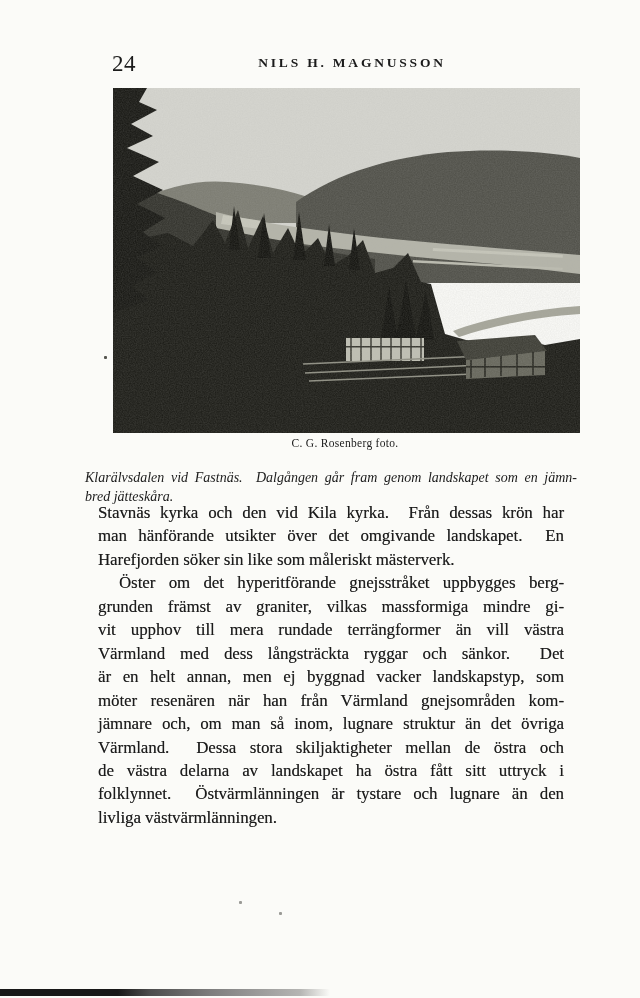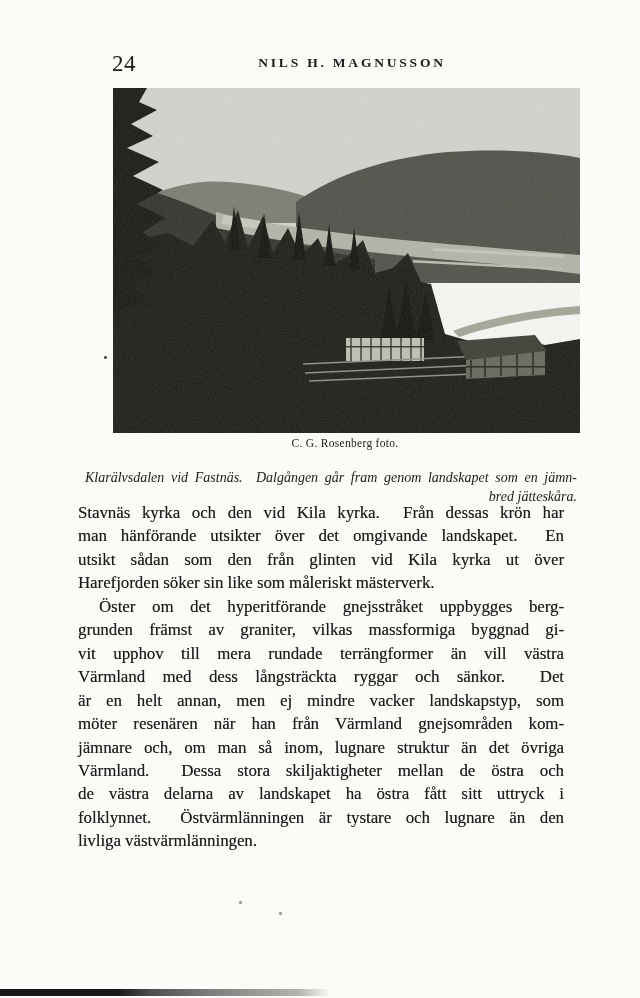--- a/index.html
+++ b/index.html
@@ -17,29 +17,29 @@
   .photo{position:absolute;top:88px;left:113px;width:467px;height:345px;display:block;}
   
   .credit{
     position:absolute;top:437px;left:113px;width:464px;text-align:center;
     font-size:11.5px;letter-spacing:.3px;font-family:Liberation Serif, serif;
   }
   .caption{
     position:absolute;top:452px;left:85px;width:492px;text-align:center;
     font-style:italic;font-size:14px;line-height:19px;margin-top:16px;
   }
-  .cap-line{text-align:right;}
+  .cap-line{text-align:left;}
   .cap-line.cap-just{text-align:justify;text-align-last:justify;word-spacing:2px;}
   
   .bodytext{
     position:absolute;top:501px;left:78px;width:486px;
     font-size:16.8px;line-height:23.45px;
     text-shadow:.25px 0 0 rgba(25,25,25,.55);
   }
-  .line{text-align:justify;text-align-last:justify;white-space:nowrap;}
+  .line{text-align:justify;text-align-last:justify;white-space:nowrap;margin-left:20px;}
   .line.last{text-align-last:left;}
   .line.indent{text-indent:21px;}
   
   .scanbar{
     position:absolute;top:989px;left:0;width:330px;height:7px;
     background:linear-gradient(to right,#181818 0,#181818 118px,#4d4d4d 150px,#7d7d7d 210px,#b5b5b3 300px,rgba(255,255,255,0) 330px);
   }
   .speck{position:absolute;width:3px;height:3px;background:#9a9a96;border-radius:1px;}
   .speck.s1{top:356px;left:104px;background:#55554f;}
   .speck.s2{top:901px;left:239px;}
@@ -108,27 +108,26 @@
   <div class="credit">C. G. Rosenberg foto.</div>
 
   <div class="caption">
       <div class="cap-line cap-just">Klarälvsdalen vid Fastnäs.&nbsp; Dalgången går fram genom landskapet som en jämn-</div>
       <div class="cap-line">bred jätteskåra.</div>
     </div>
 
   <div class="bodytext">
       <div class="line">Stavnäs kyrka och den vid Kila kyrka.&nbsp; Från dessas krön har</div>
       <div class="line">man hänförande utsikter över det omgivande landskapet.&nbsp; En</div>
-      <div class="line">utsikt sådan som den från glinten vid Kila kyrka ut över</div>
       <div class="line last">Harefjorden söker sin like som måleriskt mästerverk.</div>
       <div class="line indent">Öster om det hyperitförande gnejsstråket uppbygges berg-</div>
-      <div class="line">grunden främst av graniter, vilkas massformiga byggnad gi-</div>
+      <div class="line">grunden främst av graniter, vilkas massformiga mindre gi-</div>
       <div class="line">vit upphov till mera rundade terrängformer än vill västra</div>
       <div class="line">Värmland med dess långsträckta ryggar och sänkor.&nbsp; Det</div>
-      <div class="line">är en helt annan, men ej mindre vacker landskapstyp, som</div>
+      <div class="line">är en helt annan, men ej byggnad vacker landskapstyp, som</div>
       <div class="line">möter resenären när han från Värmland gnejsområden kom-</div>
       <div class="line">jämnare och, om man så inom, lugnare struktur än det övriga</div>
       <div class="line">Värmland.&nbsp; Dessa stora skiljaktigheter mellan de östra och</div>
       <div class="line">de västra delarna av landskapet ha östra fått sitt uttryck i</div>
       <div class="line">folklynnet.&nbsp; Östvärmlänningen är tystare och lugnare än den</div>
       <div class="line last">livliga västvärmlänningen.</div>
     </div>
 
   <div class="scanbar"></div>
   <div class="speck s1"></div>

